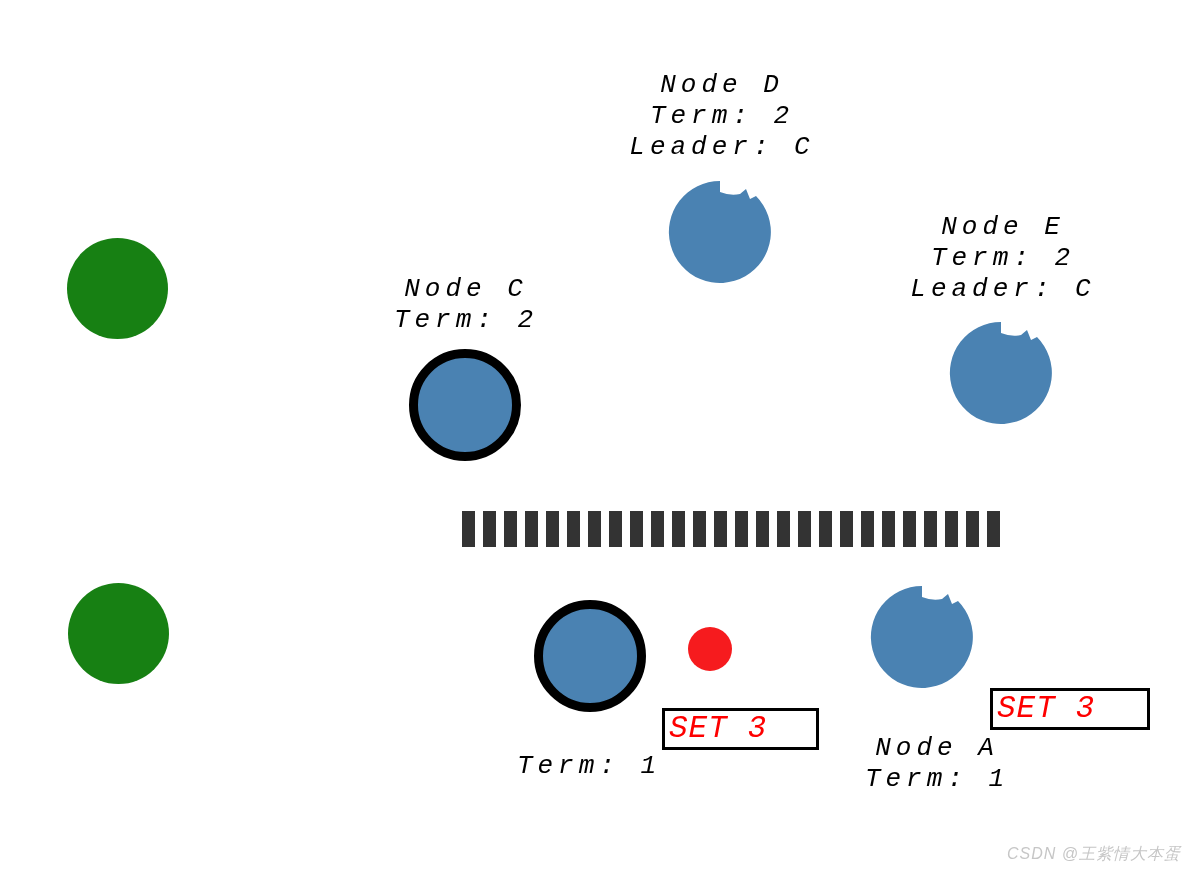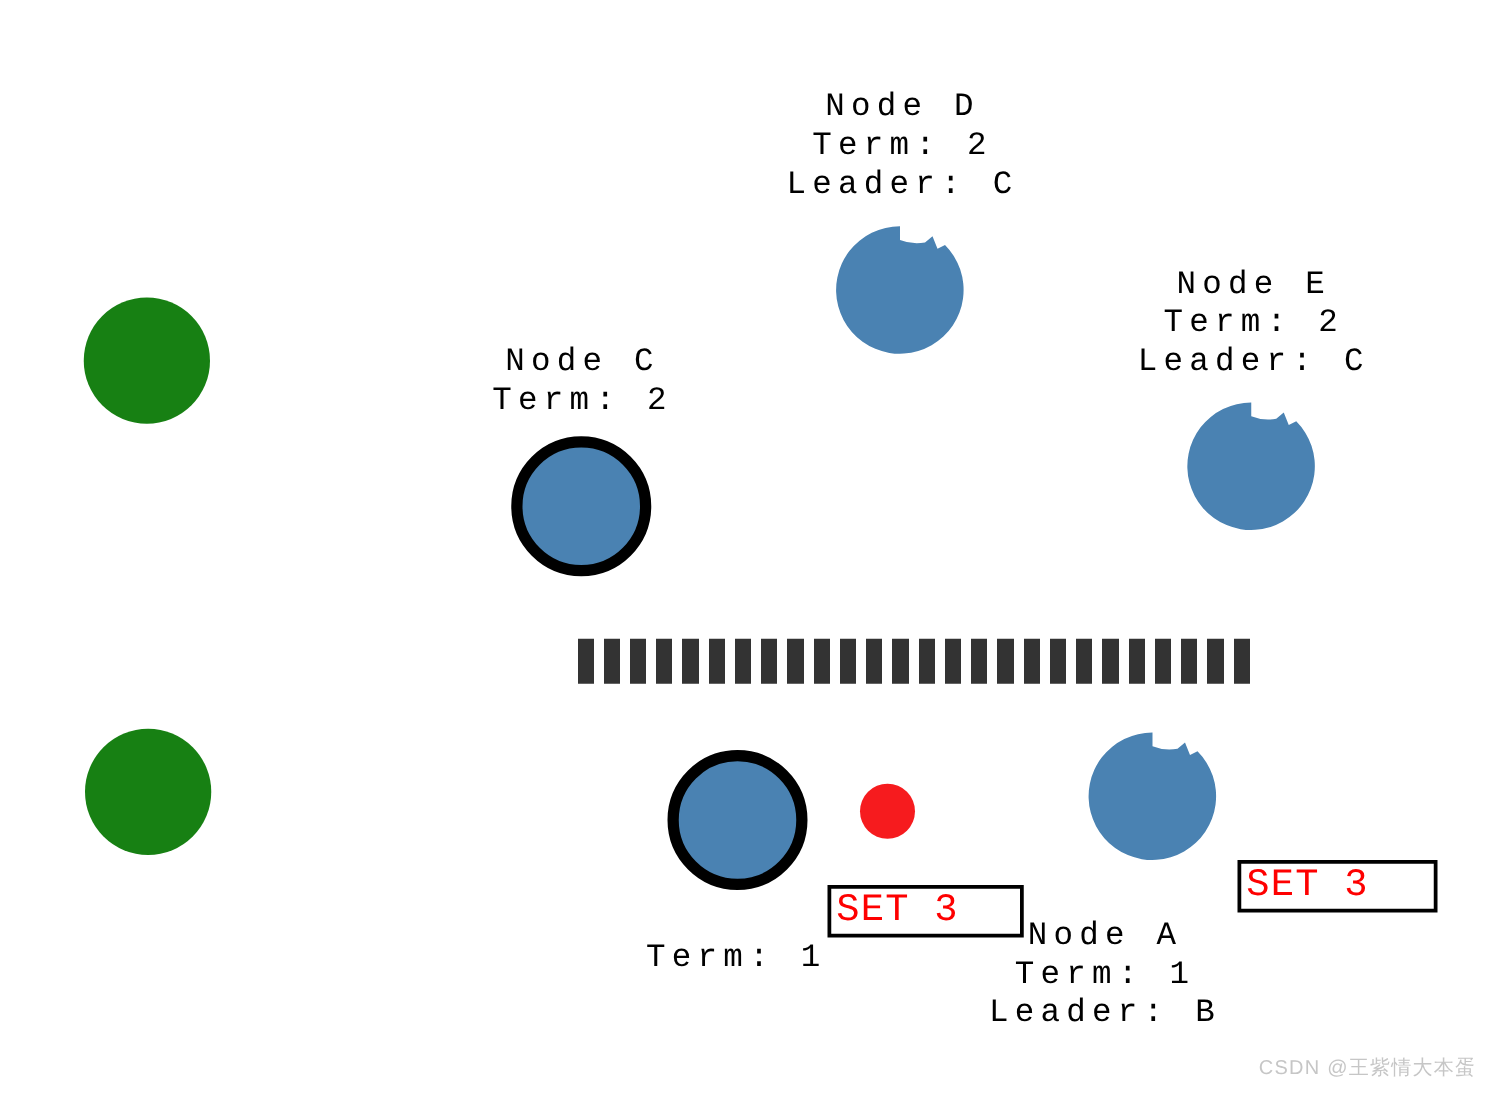--- a/index.html
+++ b/index.html
@@ -1,32 +1,33 @@
 <!DOCTYPE html>
 <html style="--color-background: #ffffff; --color-node-fill: #4a82b2; --color-leader-ring: #000000; --color-observer-fill: #178013; --color-message-fill: #f61b1e; --color-partition-bar: #333333; --color-command-text: #fe0000; --color-command-border: #000000; --color-label-text: #000000; --color-watermark-text: #c6c6c6;"><head>
 <meta charset="utf-8">
 <style>
   html,body { margin:0; padding:0; background:#ffffff; }
   .canvas {
     position:relative; width:1194px; height:874px;
     background:var(--color-background,#fff); overflow:hidden;
     font-family:"Liberation Mono", monospace;
+    font-style:italic;
   }
 
   
   .node-label {
     position:absolute; transform:translateX(-50%);
     text-align:center; color:var(--color-label-text,#000);
     font-size:26px; line-height:31px; letter-spacing:5px; white-space:nowrap;
   }
   .lbl-d { left:722px; top:70px; }
   .lbl-e { left:1003px; top:212px; }
   .lbl-c { left:466px; top:274px; }
   .lbl-b { left:589px; top:751px; }
-  .lbl-a { left:884px; top:733px; }
+  .lbl-a { left:937px; top:733px; }
 
   
   .follower-shape { position:absolute; width:110px; height:110px; }
   .follower-shape path { fill:var(--color-node-fill,#4a82b2); }
   .pos-d { left:665px; top:177px; }
   .pos-e { left:946px; top:318px; }
   .pos-a { left:867px; top:582px; }
 
   
   .leader-circle {
@@ -126,21 +127,20 @@
   <div class="command-box cmd-b">
     <span>SET 3</span>
   </div>
 
   <svg class="follower-shape pos-a" viewBox="-55 -55 110 110">
     <path d="M 0,-51 L 0,-40 Q 10,-36 20,-38 L 26,-43 L 30,-33 L 36,-36 A 51 51 0 1 1 0,-51 Z"></path>
   </svg>
   <div class="node-label lbl-a">
     <div>Node A</div>
     <div>Term: 1</div>
-    <div>Leader: B</div>
   </div>
 
   <div class="command-box cmd-a">
     <span>SET 3</span>
   </div>
 
   <div class="watermark">CSDN @王紫情大本蛋</div>
 
 </div>
 

